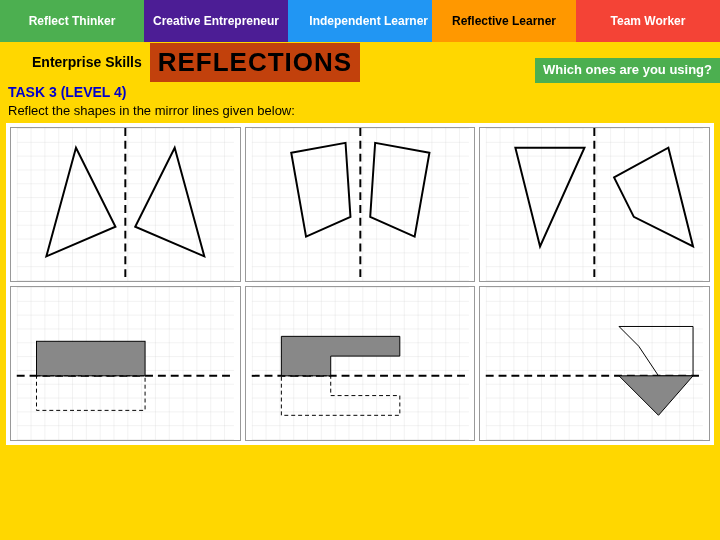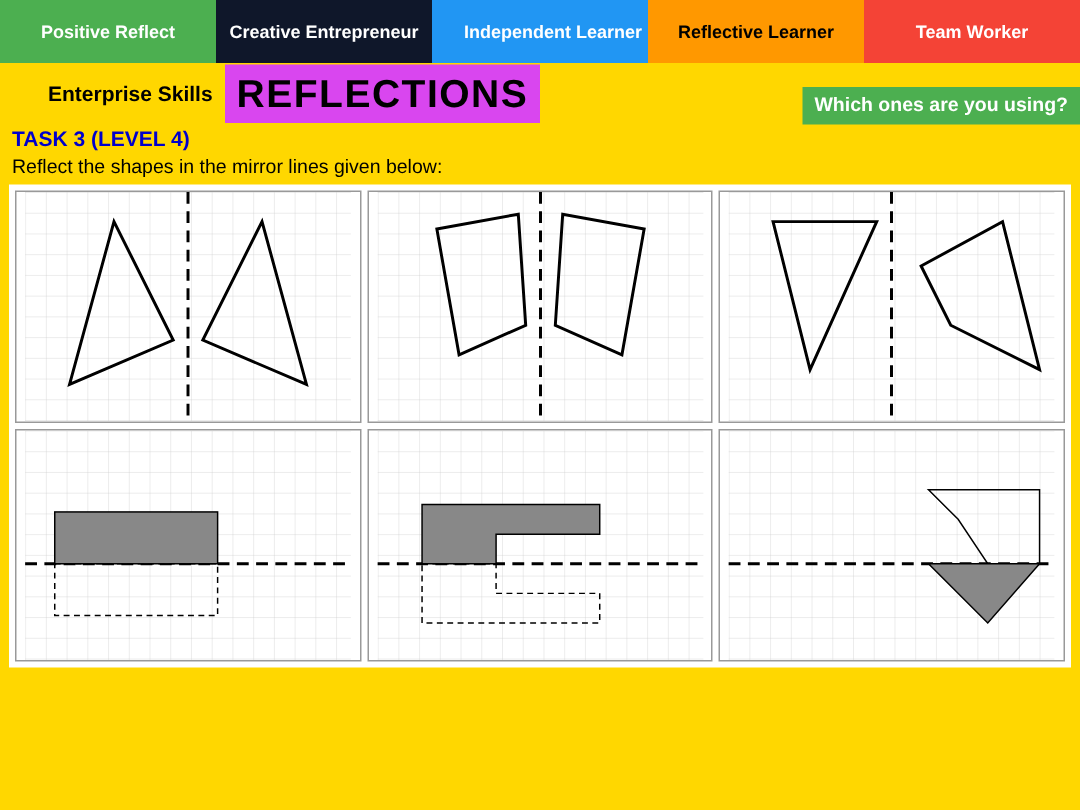--- a/index.html
+++ b/index.html
@@ -22,21 +22,21 @@
       display: flex;
       align-items: center;
       justify-content: center;
       text-align: center;
       font-size: 12px;
       font-weight: bold;
       line-height: 1.2;
       padding: 2px 4px;
     }
     .nav-positive { background: #4CAF50; color: white; }
-    .nav-creative { background: #0f172a; color: white; }
+    .nav-creative { background: #4c1d95; color: white; }
     .nav-independent { background: #2196F3; color: white; justify-content: flex-end; }
     .nav-reflective { background: #FF9800; color: #000000; }
     .nav-responsible { background: #4CAF50; color: white; }
     .nav-team { background: #F44336; color: white; }
 
     
     .header-row {
       display: flex;
       width: 100%;
       height: 40px;
@@ -46,21 +46,21 @@
     .enterprise-label {
       background: #FFD700;
       color: black;
       font-size: 14px;
       font-weight: bold;
       padding: 4px 8px;
       white-space: nowrap;
       margin-left: 24px;
     }
     .reflections-title {
-      background: #d946ef;
+      background: #c2410c;
       color: black;
       font-size: 26px;
       font-weight: 900;
       padding: 4px 8px;
       font-family: Impact, Arial, sans-serif;
       letter-spacing: 1px;
     }
     .which-ones-box {
       margin-left: auto;
       background: #4CAF50;
@@ -114,21 +114,21 @@
     svg.grid-svg {
       width: 100%;
       height: 100%;
     }
   </style>
 </head>
 <body>
 
 <div class="top-nav">
   <div class="nav-item nav-positive">
-    <span>Positive Reflect</span>
+    <span>Reflect Thinker</span>
   </div>
   <div class="nav-item nav-creative">
     <span>Creative Entrepreneur</span>
   </div>
   <div class="nav-item nav-independent">
     <span>Independent Learner</span>
   </div>
   <div class="nav-item nav-reflective">
     <span>Reflective Learner</span>
   </div>

